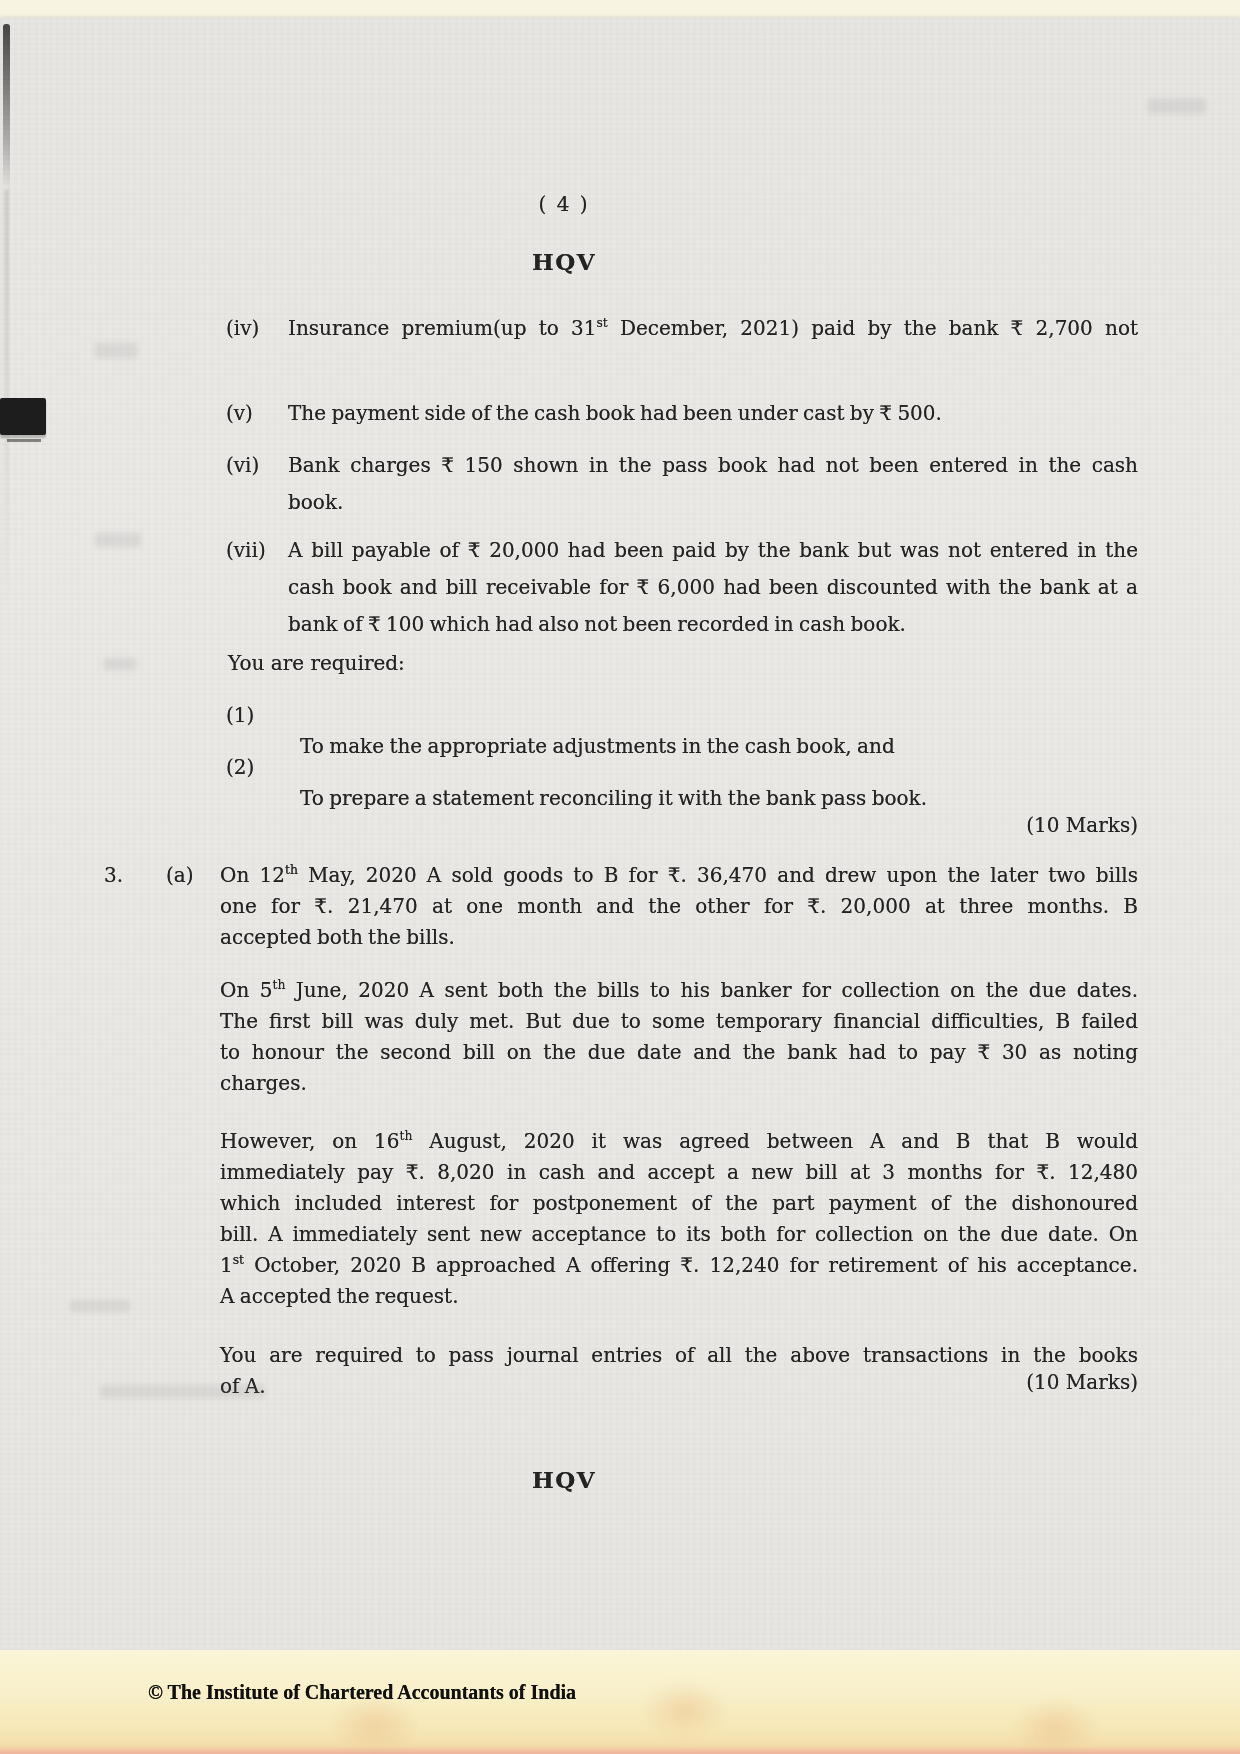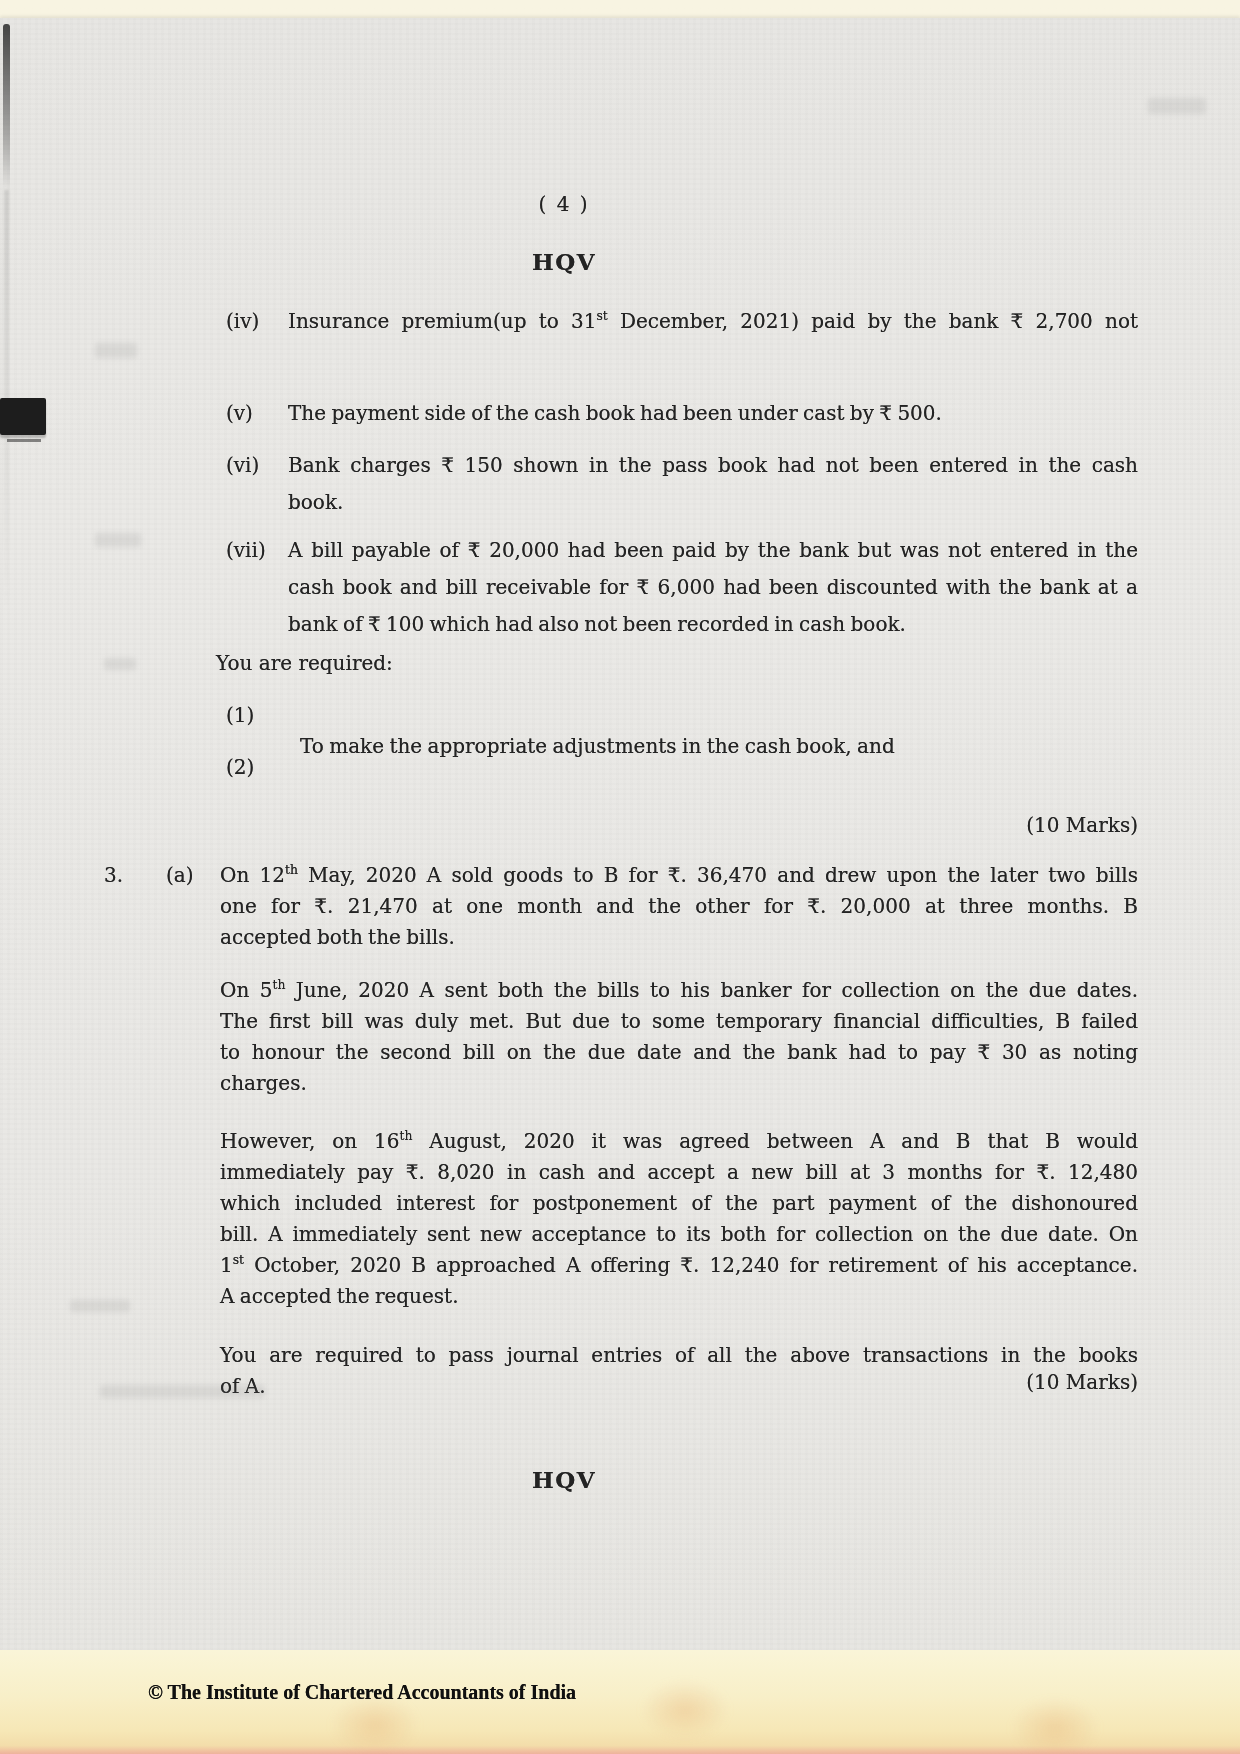--- a/index.html
+++ b/index.html
@@ -24,21 +24,21 @@
   .hqv{font-size:23px;font-weight:bold;letter-spacing:1.5px;}
   .hqv.top{top:230px;}
   .hqv.bottom{top:1448px;}
 
   
   .item{left:226px;width:912px;font-size:20px;line-height:37px;}
   .item .lbl{position:absolute;left:0;top:0;}
   .item .lines{margin-left:62px;width:850px;}
   .point{left:226px;width:912px;font-size:20px;line-height:31px;}
   .point .lines{margin-left:74px;width:850px;}
-  .intro{left:216px;font-size:20px;line-height:31px;}
+  .intro{left:228px;font-size:20px;line-height:31px;}
 
   
   .q3lbl{font-size:20px;line-height:31px;}
   .para{left:220px;width:918px;font-size:20px;line-height:31px;}
   .marks{left:220px;width:918px;text-align:right;font-size:20px;line-height:31px;}
 
   
   .jline{text-align:justify;text-align-last:justify;word-spacing:-1px;white-space:nowrap;}
   .jline.last{text-align-last:left;white-space:normal;}
   sup{font-size:0.62em;vertical-align:super;line-height:0;}
@@ -71,21 +71,21 @@
   .smudge{position:absolute;background:rgba(115,115,115,0.13);filter:blur(2.5px);border-radius:4px;}
 </style>
 </head>
 <body>
 
 <div class="page">
 
   <div class="txt center-line pageno">( 4 )</div>
   <div class="txt center-line hqv top">HQV</div>
 
-  <div class="txt item" style="top:285px;">
+  <div class="txt item" style="top:292px;">
     <span class="lbl">(iv)</span>
     <div class="lines">
         <div class="jline">Insurance premium(up to 31<sup>st</sup> December, 2021) paid by the bank ₹ 2,700 not</div>
       </div>
   </div>
   <div class="txt item" style="top:377px;">
     <span class="lbl">(v)</span>
     <div class="lines">
         <div class="jline last">The payment side of the cash book had been under cast by ₹ 500.</div>
       </div>
@@ -108,20 +108,23 @@
 
   <div class="txt intro" style="top:630px;">You are required:</div>
   <div class="txt point" style="top:682px;">
     <span class="lbl">(1)</span>
     <div class="lines">
         <div class="jline last">To make the appropriate adjustments in the cash book, and</div>
       </div>
   </div>
   <div class="txt point" style="top:734px;">
     <span class="lbl">(2)</span>
+    <div class="lines">
+        <div class="jline last">To prepare a statement reconciling it with the bank pass book.</div>
+      </div>
   </div>
   <div class="txt marks" style="top:792px;">(10 Marks)</div>
 
   <div class="txt q3lbl" style="left:104px;top:842px;">3.</div>
   <div class="txt q3lbl" style="left:166px;top:842px;">(a)</div>
 
   <div class="txt para" style="top:842px;">
       <div class="jline">On 12<sup>th</sup> May, 2020 A sold goods to B for ₹. 36,470 and drew upon the later two bills</div>
       <div class="jline">one for ₹. 21,470 at one month and the other for ₹. 20,000 at three months. B</div>
       <div class="jline last">accepted both the bills.</div>

